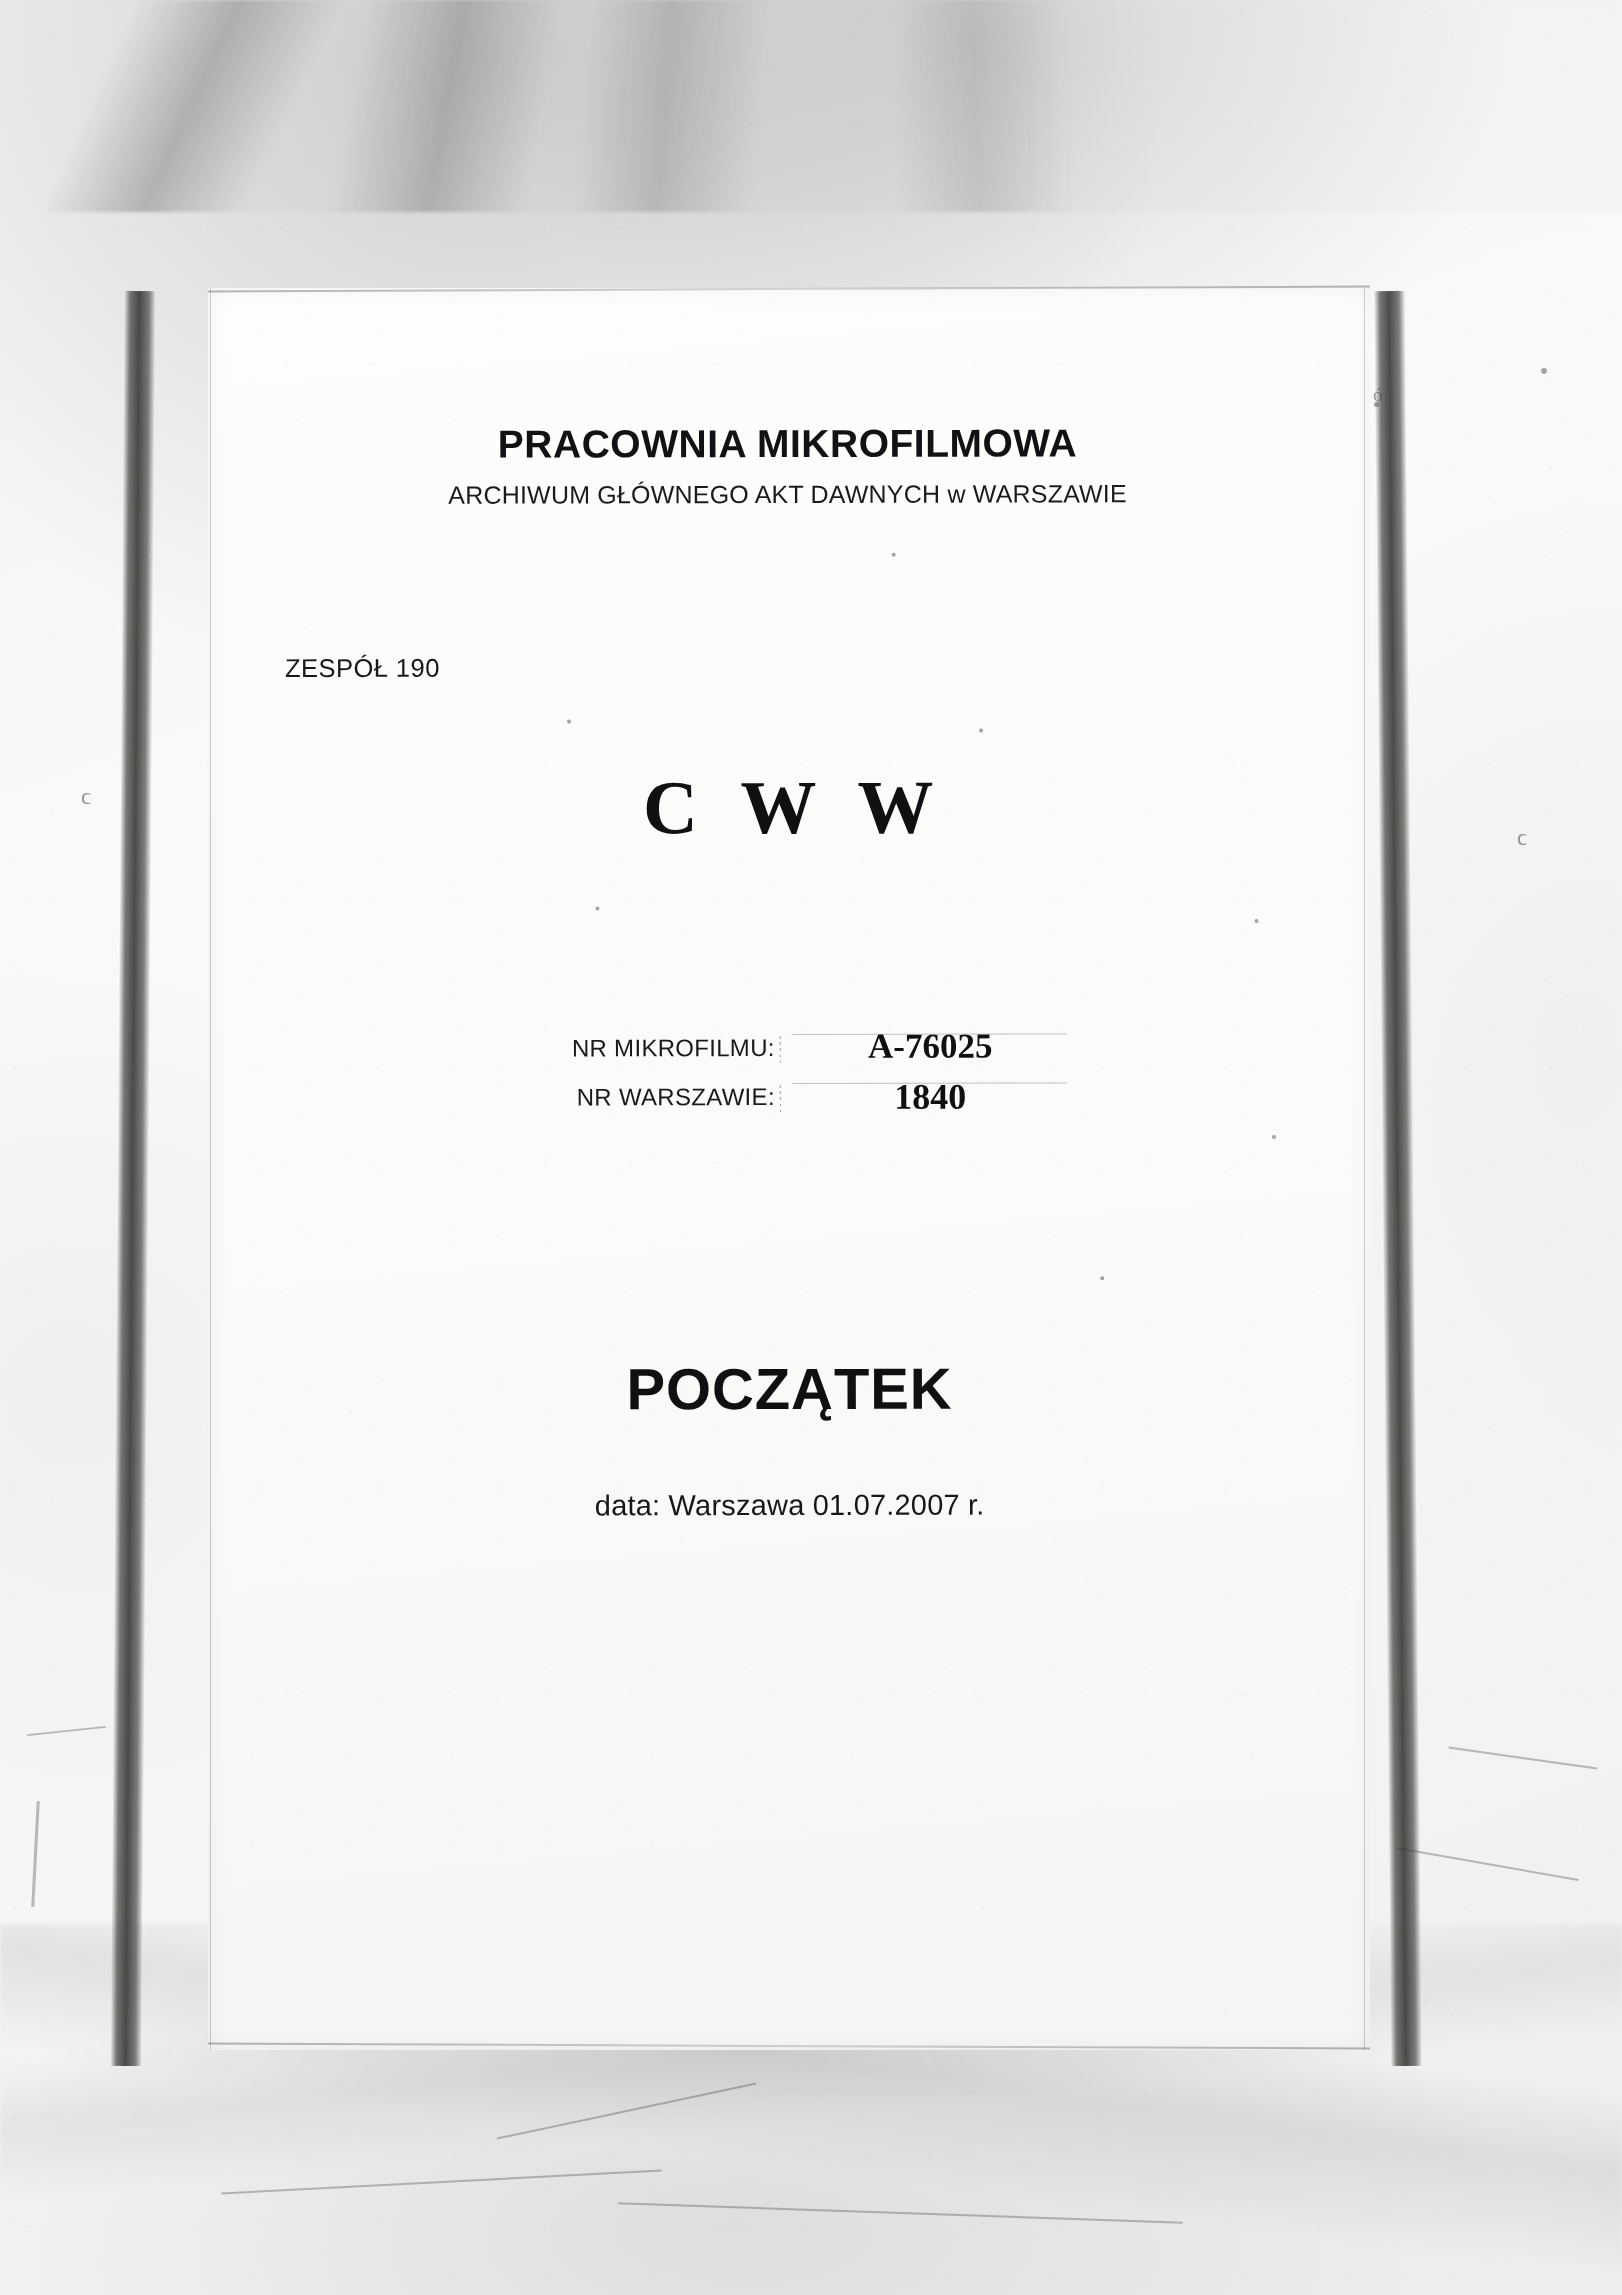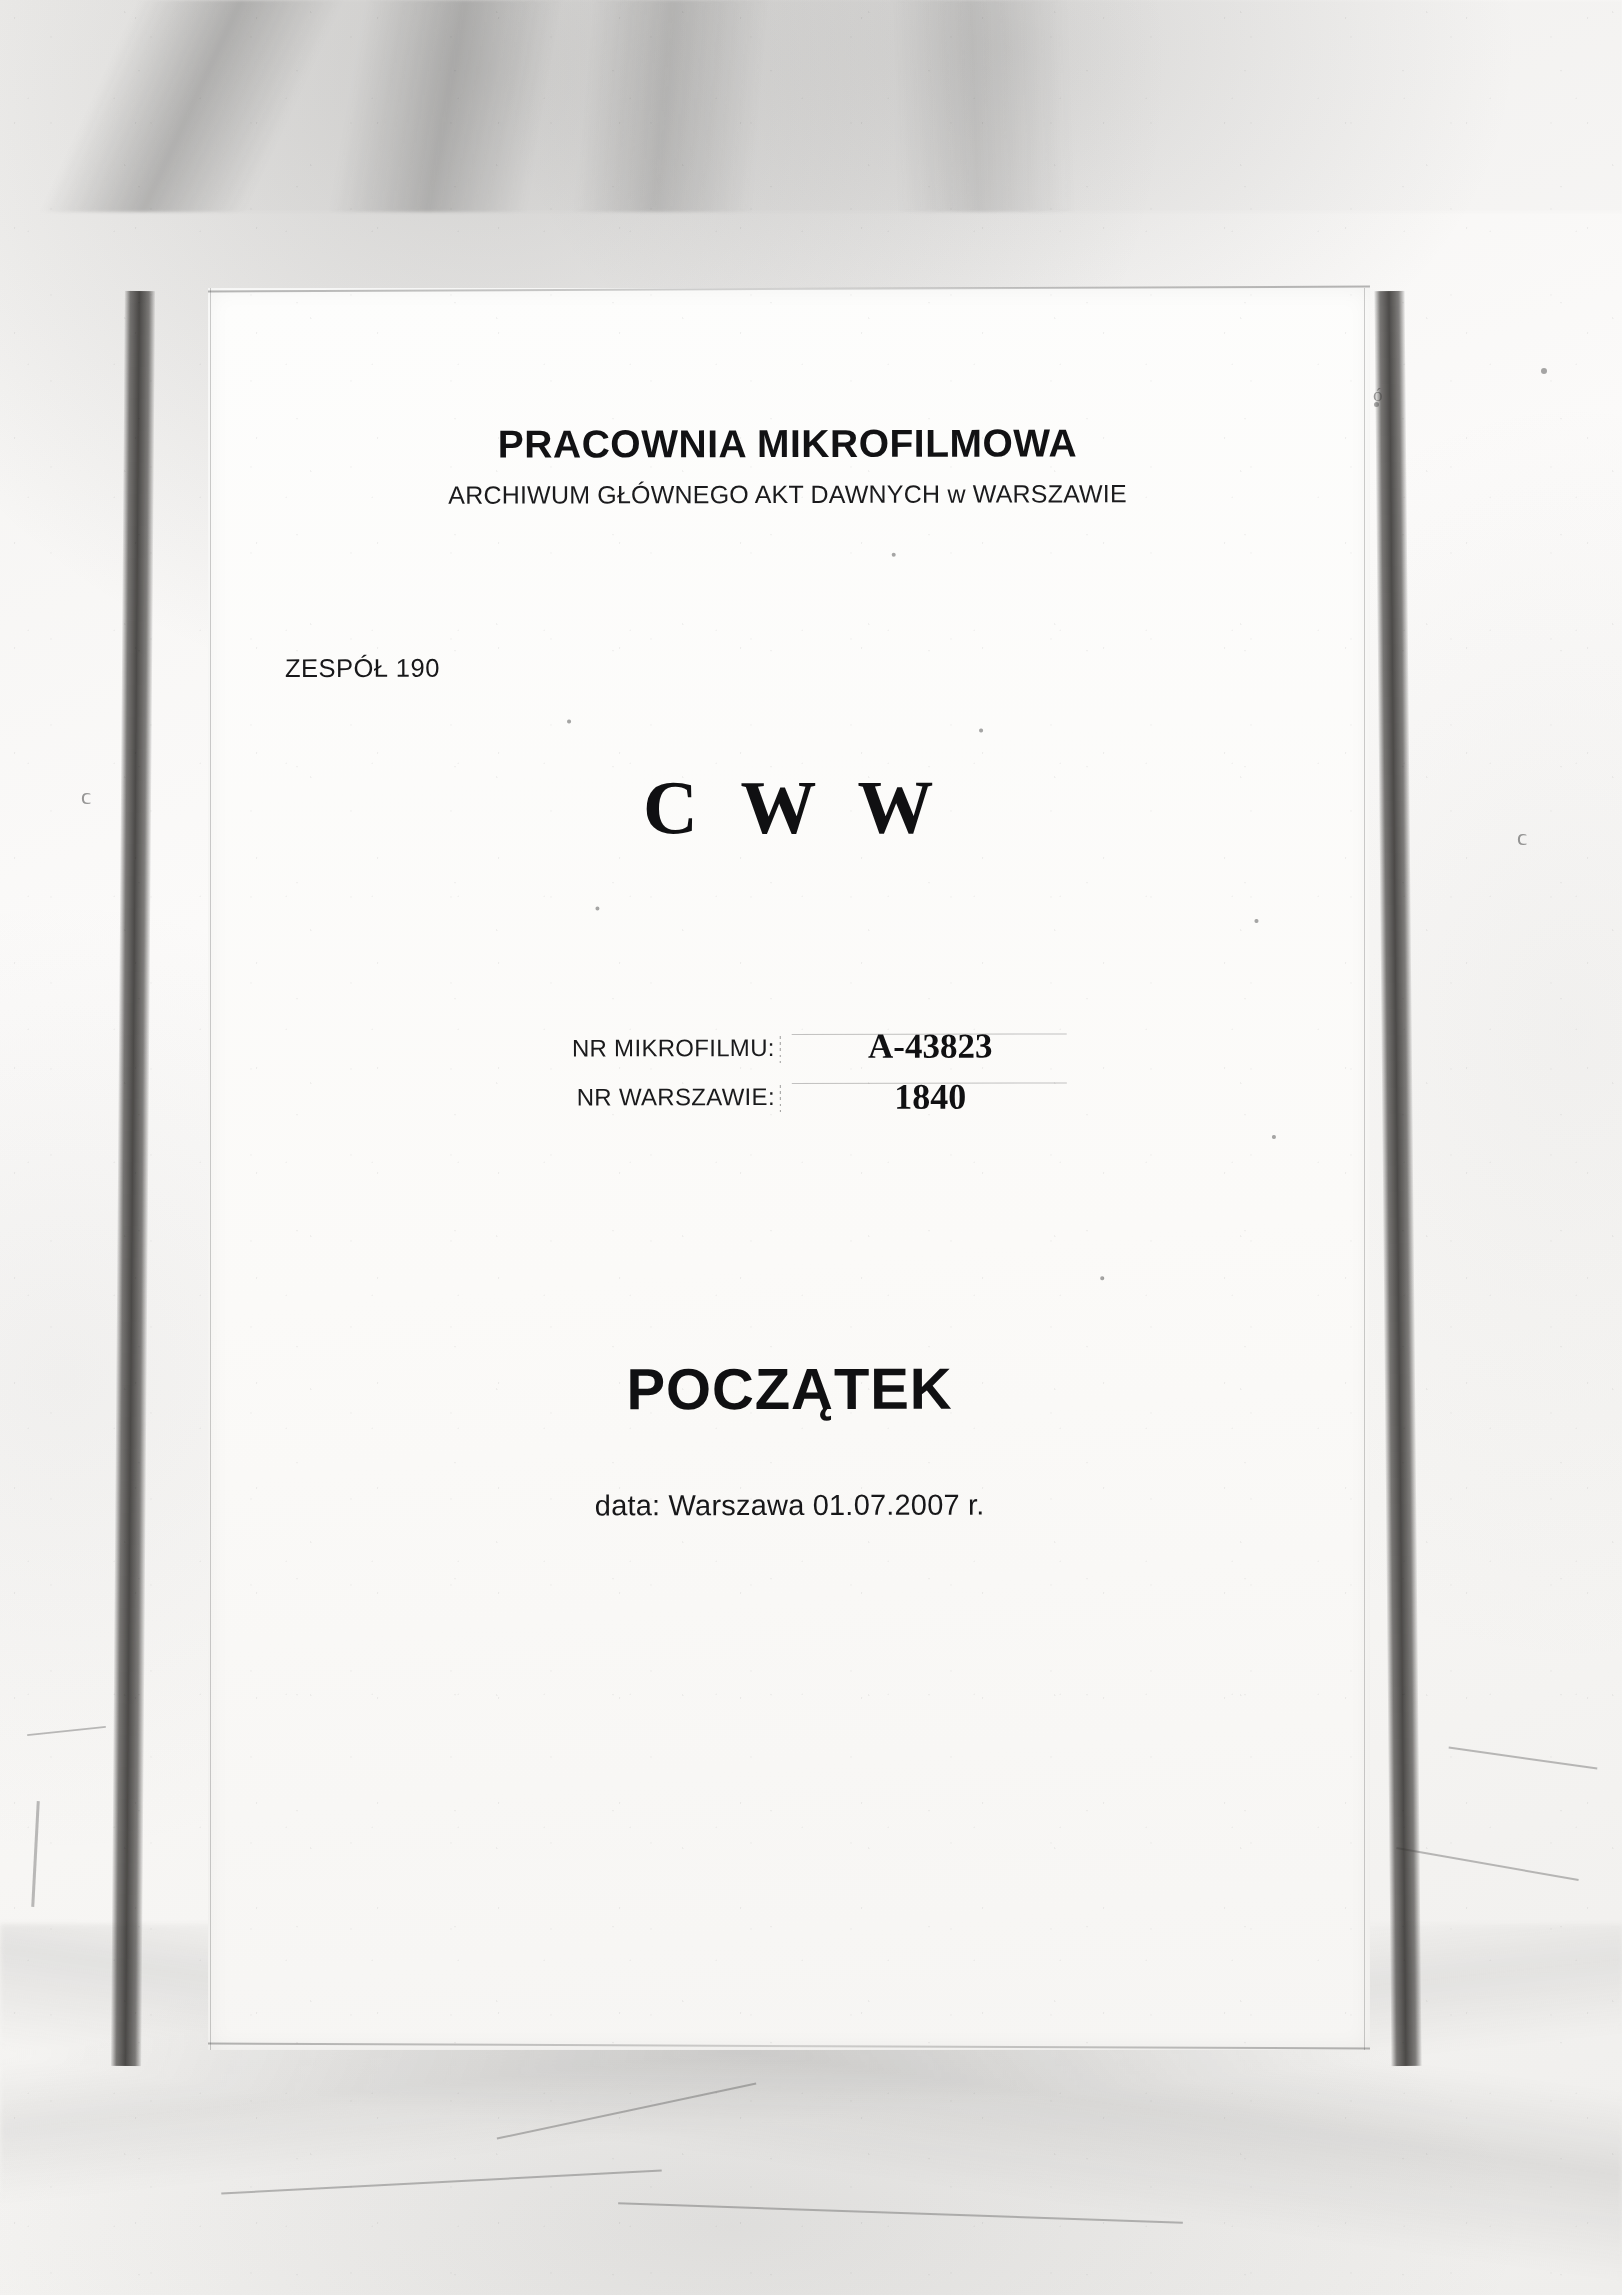--- a/index.html
+++ b/index.html
@@ -293,21 +293,21 @@
 
       <div class="t zespol">ZESPÓŁ 190</div>
 
       <div class="t cww">C W W</div>
 
       <div class="meta">
 
         <div class="meta-row film">
           <span class="meta-label">NR MIKROFILMU:</span>
           <span class="meta-colon"></span>
-          <span class="meta-value">A-43823</span>
+          <span class="meta-value">A-76025</span>
           <span class="meta-underline"></span>
         </div>
 
         <div class="meta-row sig">
           <span class="meta-label">NR WARSZAWIE:</span>
           <span class="meta-colon"></span>
           <span class="meta-value">1840</span>
           <span class="meta-underline"></span>
         </div>
 

